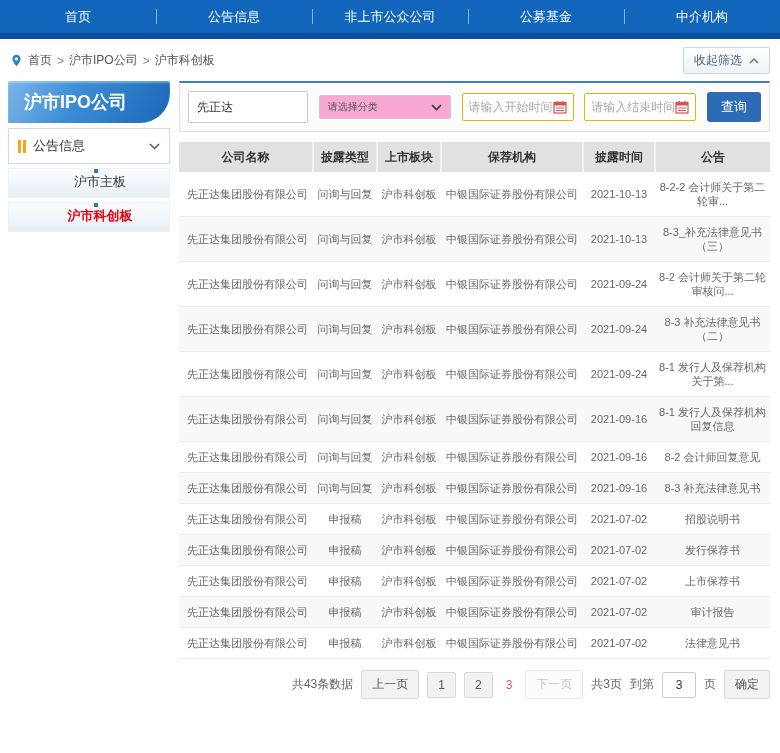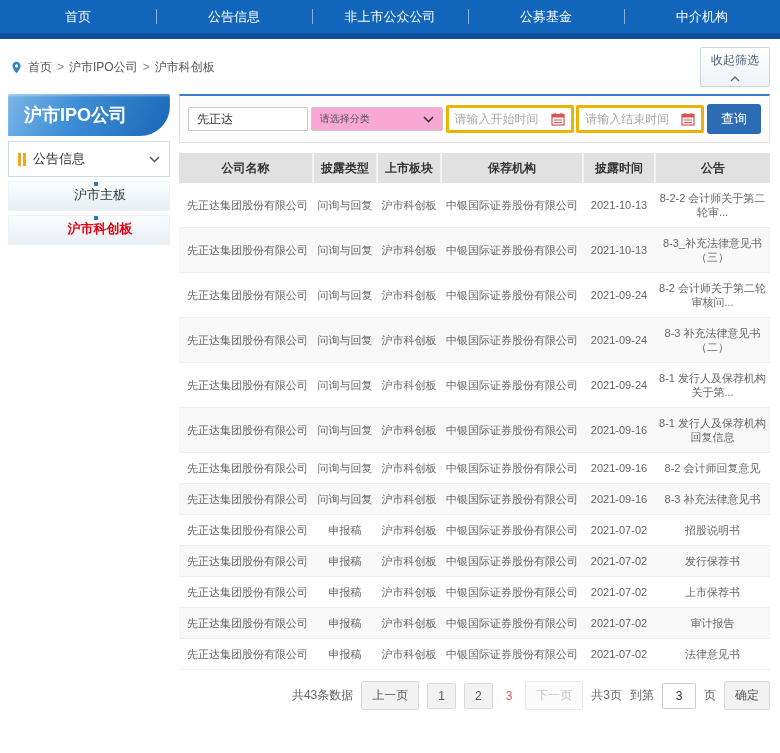--- a/index.html
+++ b/index.html
@@ -22,21 +22,21 @@
   .nav-strip { height:6px; background:#0c4f9c; }
 
   
   .crumb-bar { display:flex; align-items:center; padding:8px 10px 7px 10px;
                font-size:12px; color:#555; }
   .crumb-link { cursor:pointer; }
   .crumb-sep { margin:0 5px; color:#888; }
   .collapse-btn { margin-left:auto; display:flex; align-items:center; gap:7px;
                   font-size:12px; color:#4a6076; padding:4px 10px; cursor:pointer;
                   background:linear-gradient(#ffffff,#edf2f7);
-                  border:1px solid #c9d6e2; border-radius:2px;flex-direction:column; }
+                  border:1px solid #c9d6e2; border-radius:2px; }
 
   
   .main { display:flex; padding:0 10px 0 8px; }
   .sidebar { width:162px; flex:none; margin-right:9px; }
   .content { flex:1; min-width:0; }
 
   
   .side-title { height:42px; line-height:42px; padding-left:16px; color:#fff;
                 font-size:18px; font-weight:bold;
                 background:linear-gradient(115deg,#7ab6e8 0%,#3d8ed6 40%,#1a67b6 100%);
@@ -51,27 +51,27 @@
   .side-item { margin-top:4px; height:30px; display:flex; align-items:center;
                padding-left:22px; font-size:13px; color:#333; cursor:pointer;
                background:linear-gradient(#fbfcfd,#e9eff5); border:1px solid #eef2f6;flex-direction:column; }
   .side-item .dot { width:4px; height:4px; background:#2a79c4; margin-right:8px; flex:none; }
   .side-item.active { color:#e60012; font-weight:bold; }
 
   
   .filter-panel { border:1px solid #e2e2e2; border-top:2px solid #3c7fc4;
                   background:#fcfcfc; padding:8px; display:flex; align-items:center;
                   justify-content:space-between; }
-  .f-text { width:120px; height:24px; border:1px solid #c9c9c9; background:#fff;
+  .f-text { width:120px; height:32px; border:1px solid #c9c9c9; background:#fff;
             font-size:12px; color:#333; padding:0 8px; border-radius:2px;
             font-family:inherit; }
   .fake-select { width:132px; height:24px; border:1px solid #c9c9c9; background:#f9a8d4;
                  display:flex; align-items:center; justify-content:space-between;
                  padding:0 8px; font-size:10px; color:#555; border-radius:2px; cursor:pointer; }
-  .date-box { width:128px; height:28px; border:3px solid #eab308; background:#fff;
+  .date-box { width:112px; height:28px; border:1px solid #eab308; background:#fff;
               display:flex; align-items:center; padding:0 6px; border-radius:2px; }
   .date-box input { border:none; outline:none; width:100%; font-size:12px; color:#333;
                     font-family:inherit; background:transparent; }
   .date-box input::placeholder { color:#a9a9a9; }
   .f-text::placeholder { color:#a9a9a9; }
   .cal-icon { flex:none; cursor:pointer; }
   .search-btn { width:54px; height:30px; background:#2d6cb5; color:#fff; border:none;
                 border-radius:3px; font-size:13px; cursor:pointer; font-family:inherit; }
 
   

